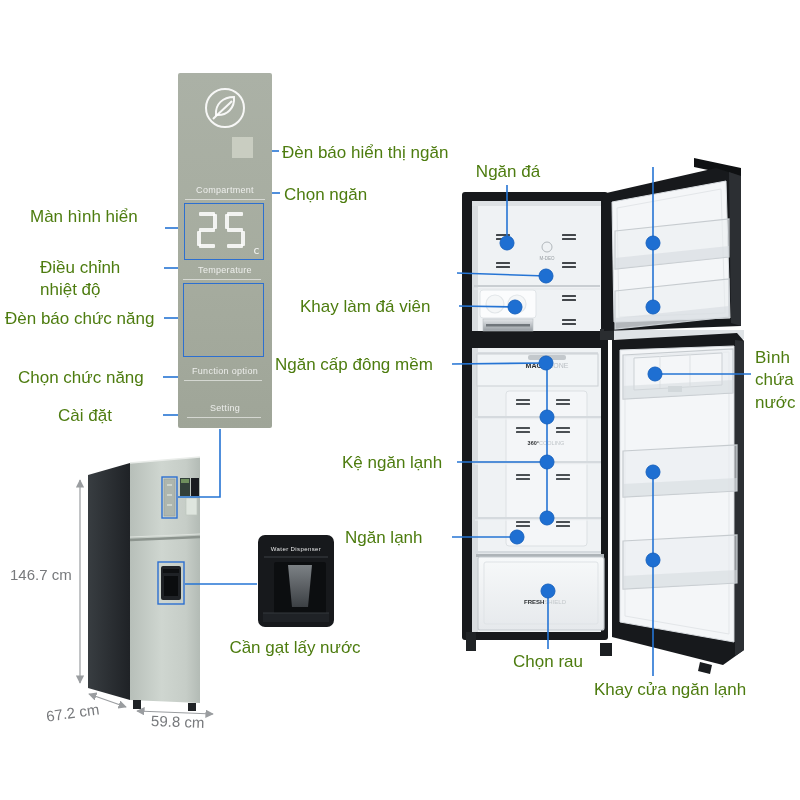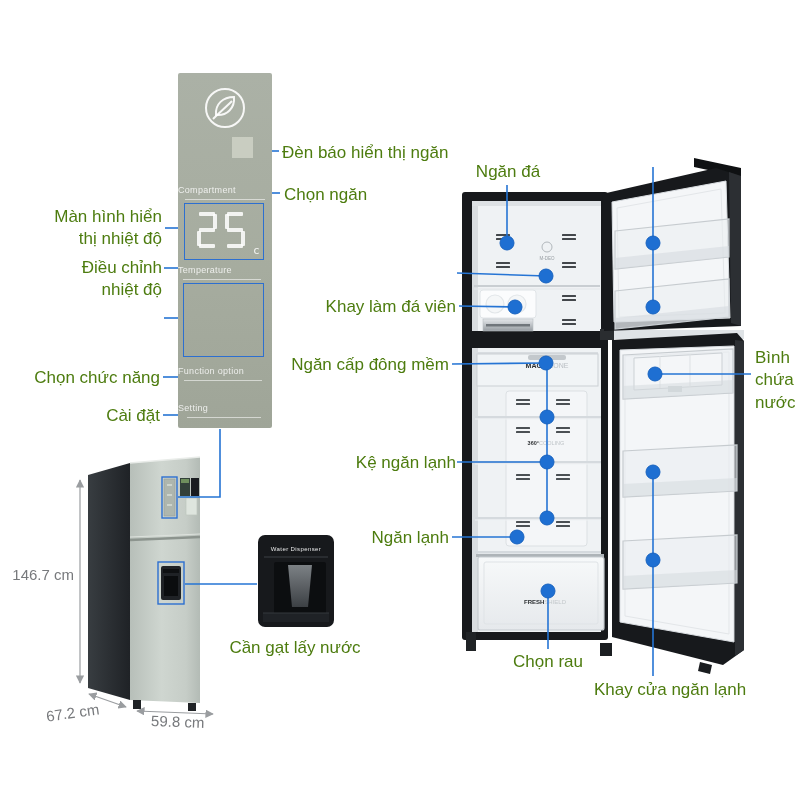--- a/index.html
+++ b/index.html
@@ -1,28 +1,28 @@
 <!DOCTYPE html>
 <html><head>
 <meta charset="utf-8">
 <style>
   html,body{margin:0;padding:0;background:#fff;}
   #canvas{position:relative;width:800px;height:800px;background:#ffffff;
           font-family:"Liberation Sans",sans-serif;overflow:hidden;}
   #scene{position:absolute;left:0;top:0;z-index:1;}
   .lbl{position:absolute;font-size:17px;line-height:1.32;color:#4d7c0f;white-space:nowrap;z-index:3;}
-  .lbl.r{text-align:right;}
+  .lbl.r{}
   .lbl.c{text-align:center;}
   .lbl .ln{display:block;}
   .dim{font-size:15px;color:#77797c;}
   
   #panel{position:absolute;left:178px;top:73px;width:94px;height:355px;z-index:2;
          background:linear-gradient(180deg,#abb1a6 0%,#a6ac9f 55%,#9fa598 100%);
          border-radius:2px;}
-  .ptext{position:absolute;left:0;width:100%;font-size:9px;
+  .ptext{position:absolute;left:0;width:100%;text-align:center;font-size:9px;
          letter-spacing:.3px;color:rgba(255,255,255,.8);}
   .punder{position:absolute;height:1px;background:rgba(255,255,255,.55);}
   .pbox{position:absolute;border:1.5px solid #2d6fd0;}
   #ind-square{position:absolute;left:54px;top:64px;width:21px;height:21px;background:#c9cdc1;}
   #leaf-wrap{position:absolute;left:24px;top:12px;width:46px;height:46px;}
 </style>
 </head>
 <body>
 
 <div id="canvas">
@@ -293,26 +293,26 @@
   <div class="ptext" style="top:293px">Function option</div>
   <div class="punder" style="left:6px;top:307px;width:78px"></div>
   <div class="ptext" style="top:330px">Setting</div>
   <div class="punder" style="left:9px;top:344px;width:74px"></div>
 </div>
 
 <div class="lbl" style="left:282px;top:142px">Đèn báo hiển thị ngăn</div>
 <div class="lbl" style="left:284px;top:184px">Chọn ngăn</div>
 <div class="lbl r" style="left:30px;top:206px;width:132px">
   <span class="ln">Màn hình hiển</span>
-  <span class="ln">thị nhiệt độ</span>
 </div>
 <div class="lbl r" style="left:40px;top:257px;width:122px">
   <span class="ln">Điều chỉnh</span>
   <span class="ln">nhiệt độ</span>
 </div>
+<div class="lbl r" style="left:5px;top:308px;width:157px">Đèn báo chức năng</div>
 <div class="lbl r" style="left:18px;top:367px;width:142px">Chọn chức năng</div>
 <div class="lbl r" style="left:58px;top:405px;width:102px">Cài đặt</div>
 
 <div class="lbl c" style="left:458px;top:161px;width:100px">Ngăn đá</div>
 <div class="lbl r" style="left:300px;top:296px;width:156px">Khay làm đá viên</div>
 <div class="lbl r" style="left:275px;top:354px;width:174px">Ngăn cấp đông mềm</div>
 <div class="lbl" style="left:755px;top:347px">
   <span class="ln">Bình</span>
   <span class="ln">chứa</span>
   <span class="ln">nước</span>

